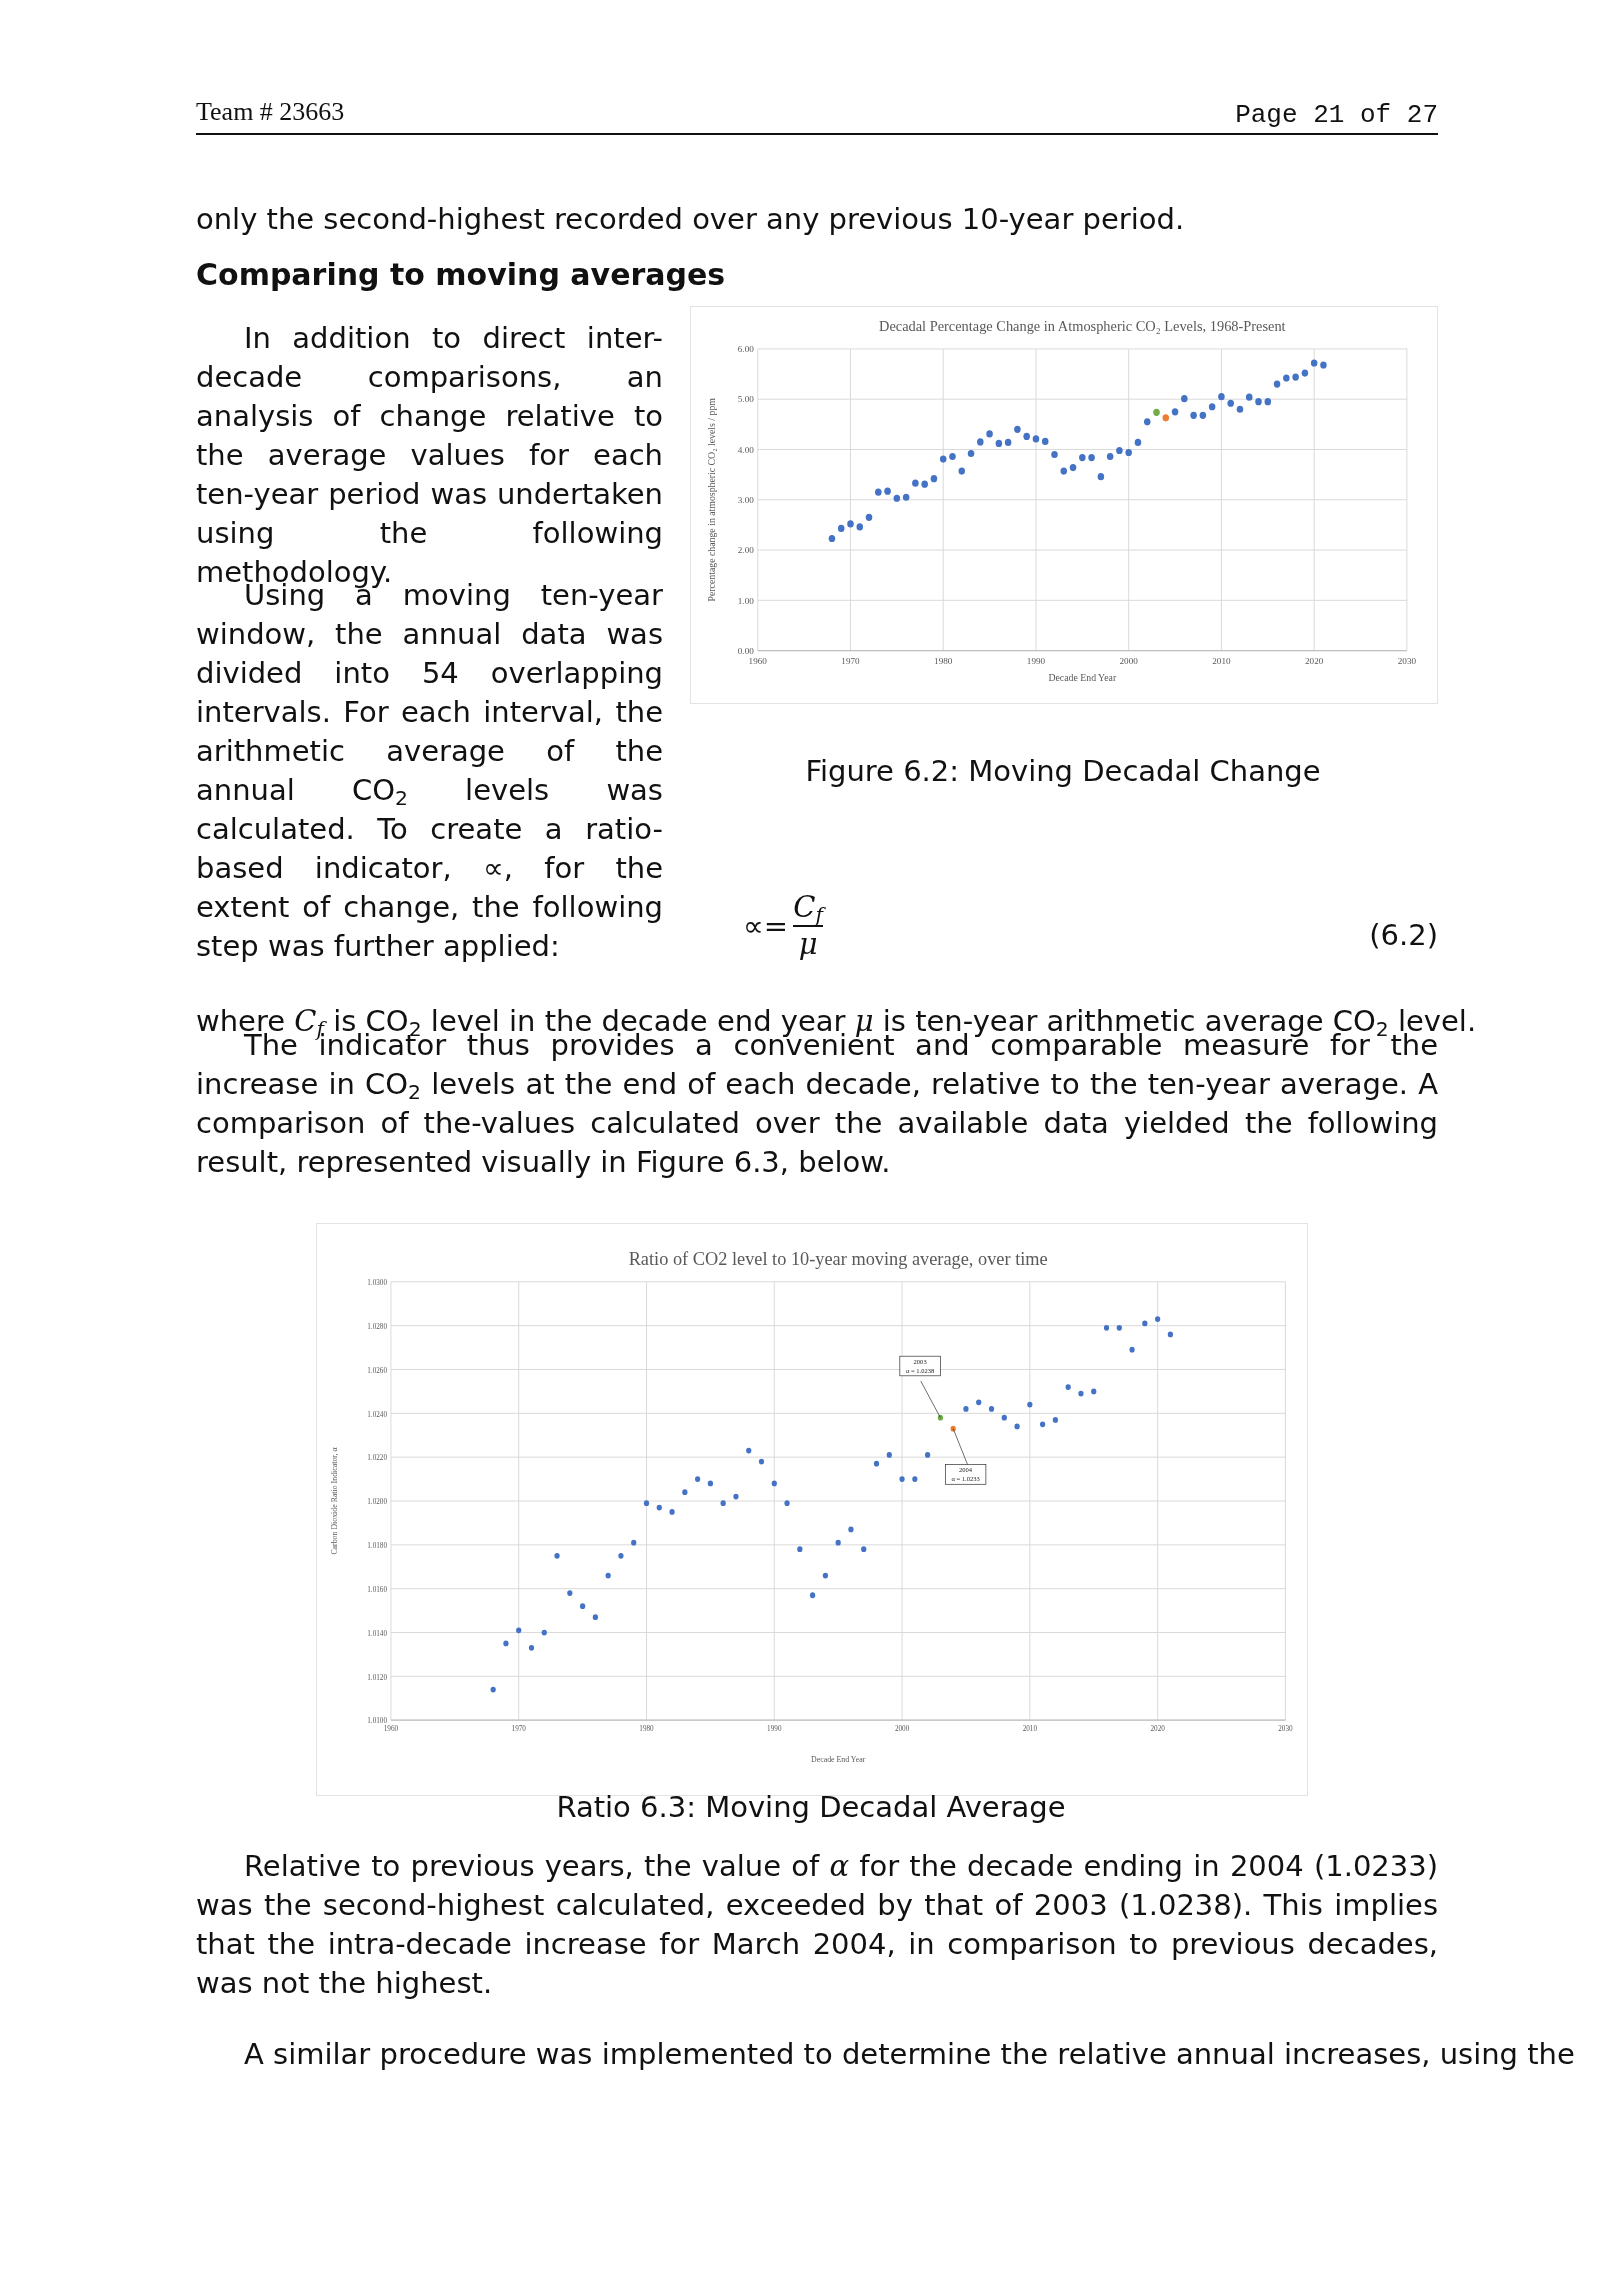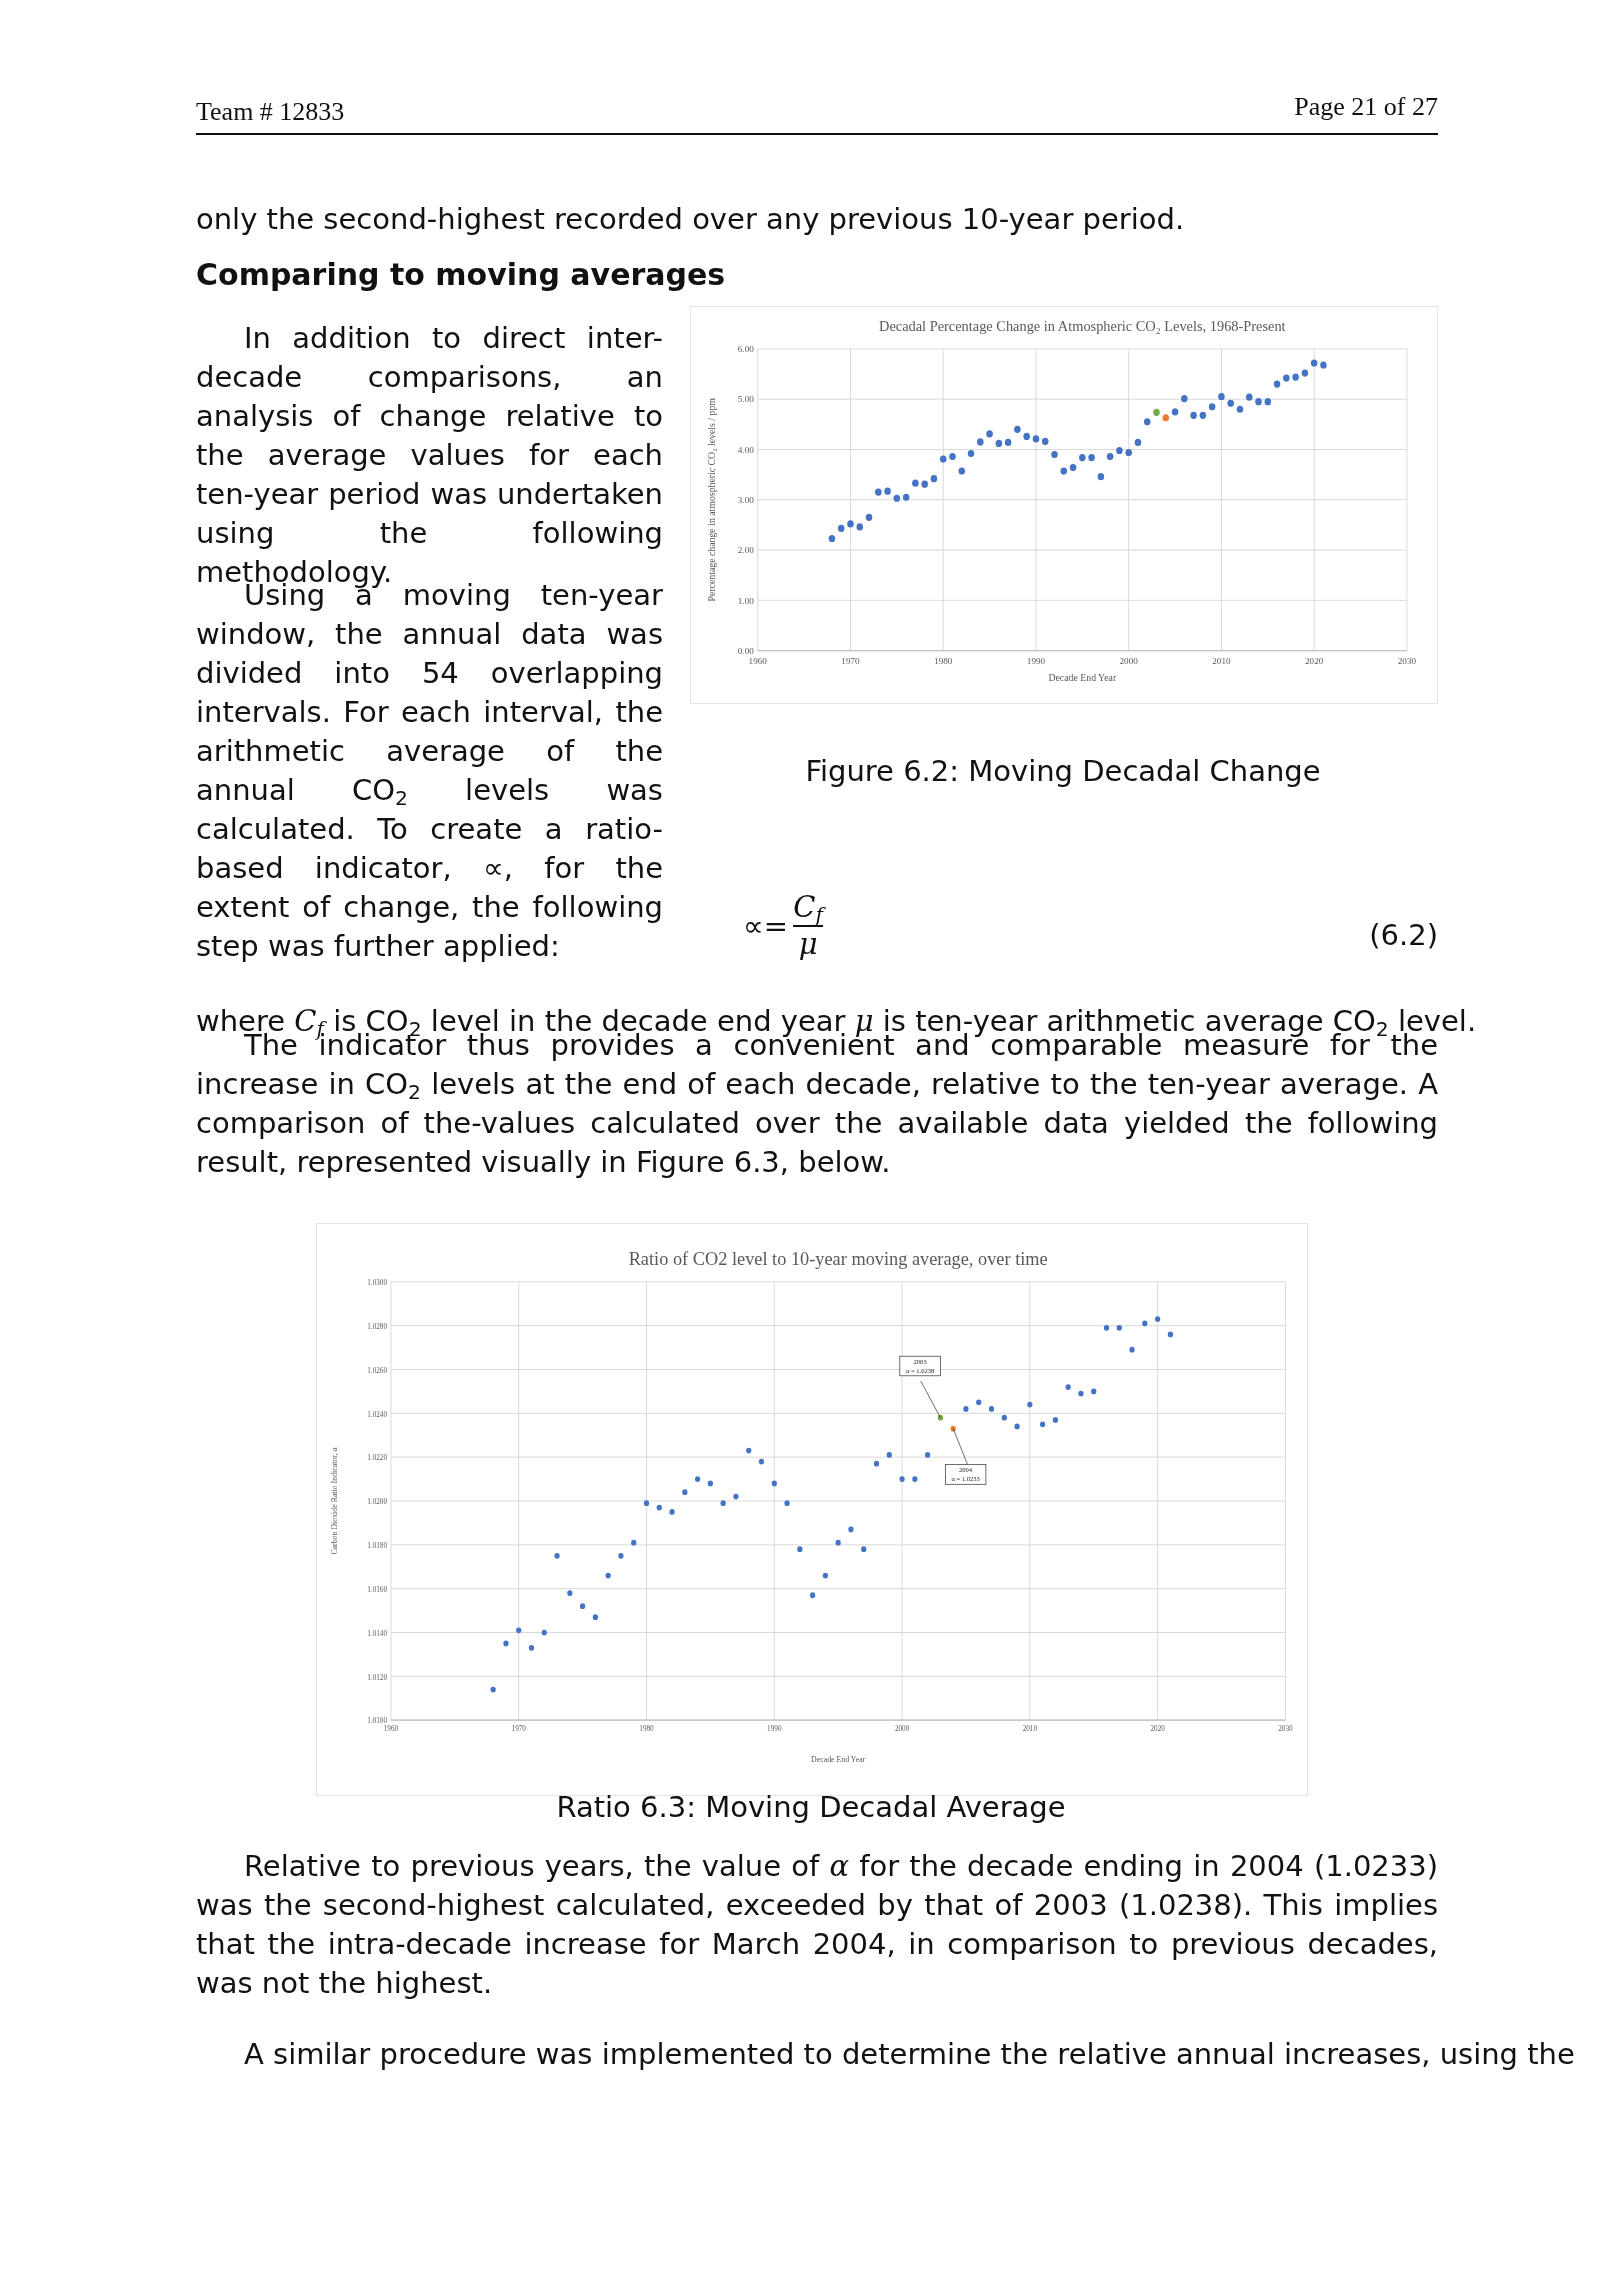--- a/index.html
+++ b/index.html
@@ -1,38 +1,38 @@
 <!DOCTYPE html>
 <html style="font-size:10.5px"><head>
 <meta charset="utf-8">
 <style>
   html, body { margin:0; padding:0; background:#ffffff; }
   body { width:1623px; height:2295px; position:relative; overflow:hidden;
          font-family:"DejaVu Sans", sans-serif; color:#111; }
   .abs { position:absolute; }
   .header-left { left:196px; top:97px; font-family:"Liberation Serif", serif; font-size:26px; }
-  .header-right { right:185px; top:92px; font-family:Liberation Serif, serif; font-size:26px;margin-left:11px; }
+  .header-right { right:185px; top:100px; font-family:Liberation Mono, monospace; font-size:26px;margin-left:11px; }
   .header-rule { left:196px; top:133px; width:1242px; height:2px; background:#111; }
   .text { font-size:29px; line-height:39px; }
   .para { text-align:justify; }
   .indent { text-indent:48px; }
   .heading { font-size:30px; font-weight:bold; }
   .caption { font-size:29px; text-align:center; }
   sub { font-size:0.7em; vertical-align:-0.25em; line-height:0; }
   .fig-box { background:#fff; border:1.3px solid #e3e3e3; }
   .math-i { font-style:italic; font-family:"DejaVu Serif", serif; }
   .eq-frac { display:inline-flex; flex-direction:column; align-items:center; vertical-align:middle; }
   .eq-frac .num, .eq-frac .den { line-height:35px; }
   .eq-frac .bar { width:30px; height:2px; background:#111; }
   svg text { font-family:"Liberation Serif", serif; }
 </style>
 </head>
 <body>
 
-<div class="abs header-left">Team # 12833</div>
+<div class="abs header-left">Team # 23663</div>
 <div class="abs header-right">Page 21 of 27</div>
 <div class="abs header-rule"></div>
 
 <div class="abs text" style="left:196px; top:200px;">only the second-highest recorded over any previous 10-year period.</div>
 
 <div class="abs heading" style="left:196px; top:257px;">Comparing to moving averages</div>
 
 <div class="abs text para indent" style="left:196px; top:319px; width:467px;">In addition to direct inter-decade comparisons, an analysis of change relative to the average values for each ten-year period was undertaken using the following methodology.</div>
 <div class="abs text para indent" style="left:196px; top:576px; width:467px;">
   <span>Using a moving ten-year window, the annual data was divided into 54 overlapping intervals. For each interval, the arithmetic average of the annual CO</span><sub>2</sub><span> levels was calculated.  To create a ratio-based indicator, ∝, for the extent of change, the following step was further applied:</span>

